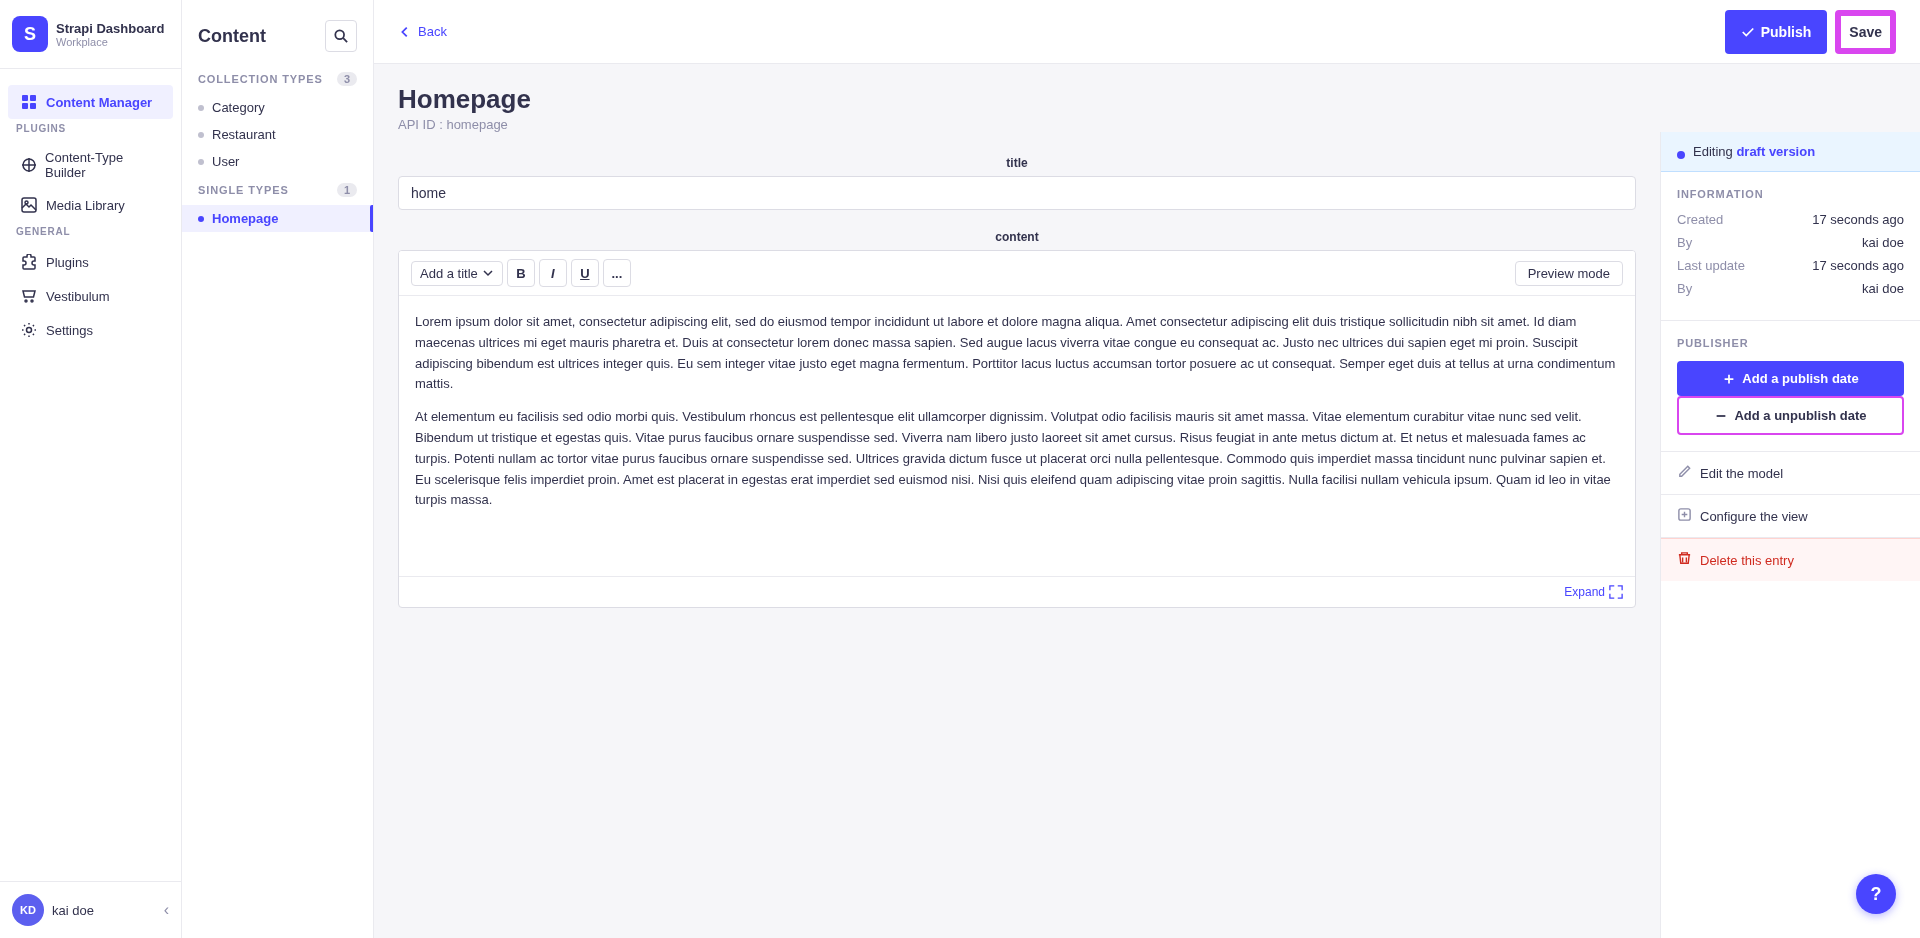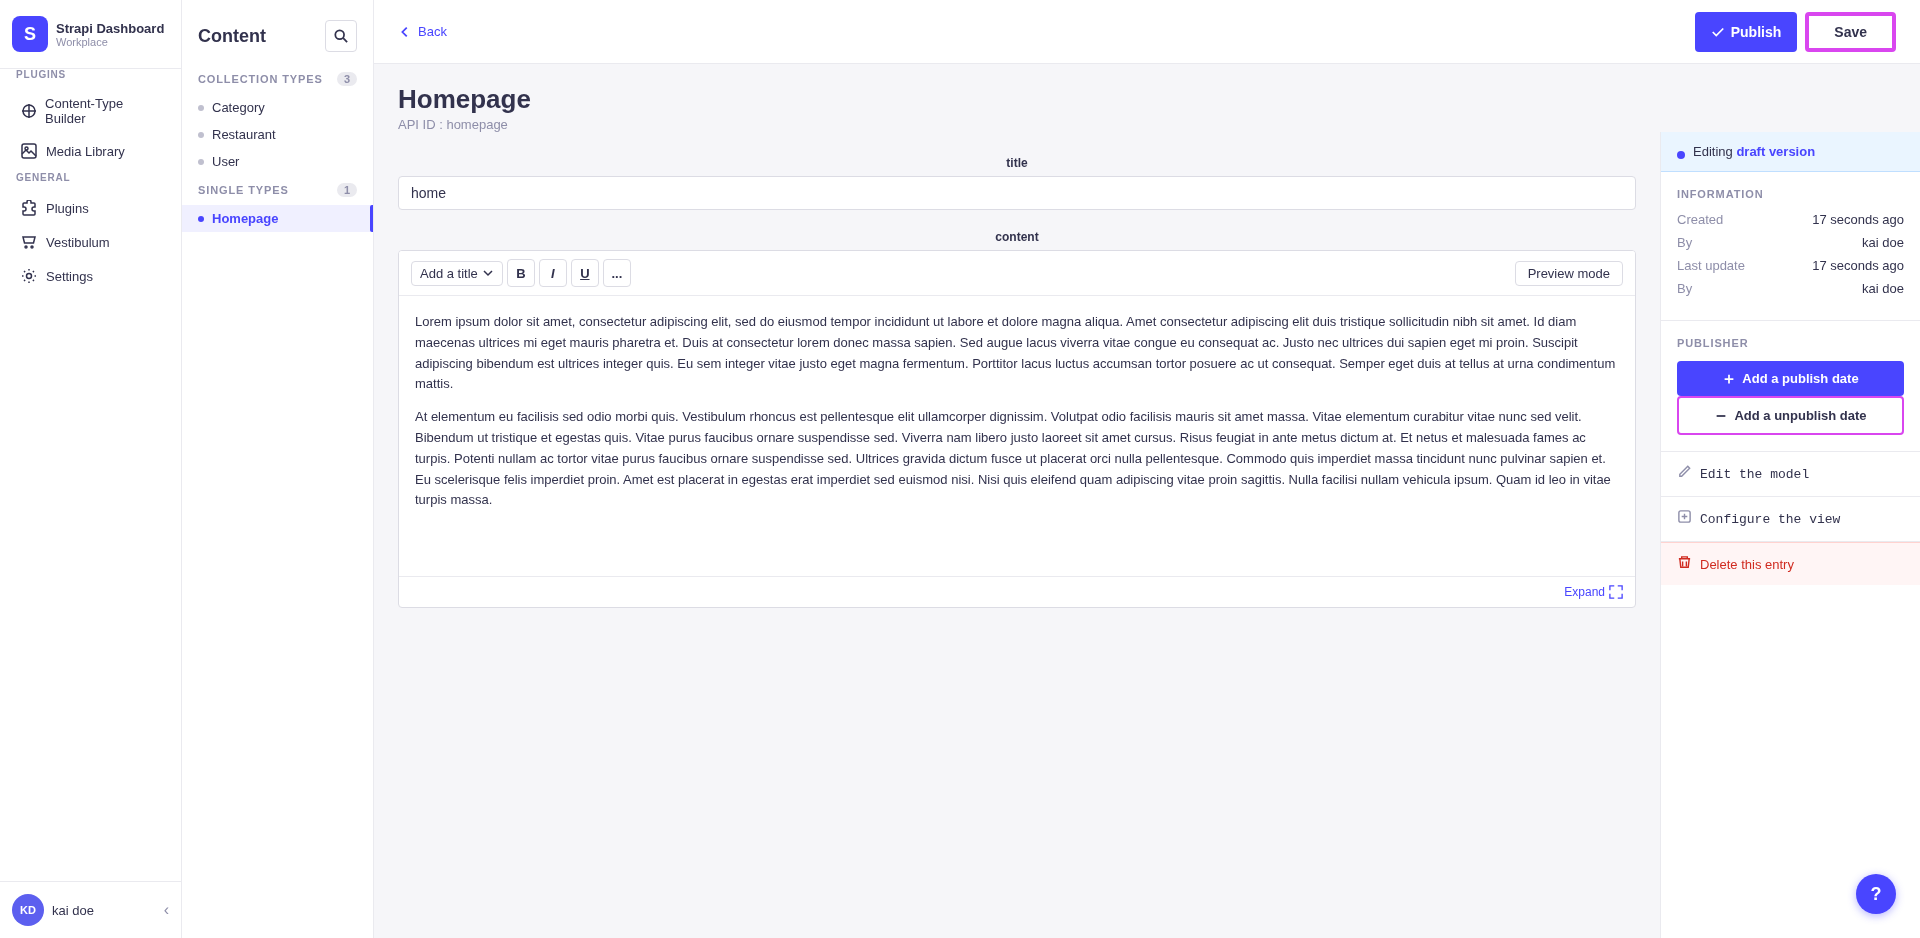--- a/index.html
+++ b/index.html
@@ -194,24 +194,24 @@
       padding: 8px 16px;
       background: #4945ff;
       color: white;
       border: none;
       border-radius: 4px;
       font-size: 14px;
       font-weight: 600;
       cursor: pointer;
     }
     .btn-save {
-      padding: 8px 25px;
-      background: white;
-      color: #32324d;
-      border: 4px solid #d946ef;
+      padding: 8px 8px;
+      background: white;
+      color: #32324d;
+      border: 6px solid #d946ef;
       border-radius: 4px;
       font-size: 14px;
       font-weight: 600;
       cursor: pointer;
     }
 
     .content-main {
       flex: 1;
       display: flex;
       gap: 0;
@@ -413,21 +413,20 @@
 
     .action-link {
       display: flex;
       align-items: center;
       gap: 8px;
       padding: 12px 16px;
       cursor: pointer;
       font-size: 13px;
       color: #32324d;
       border-bottom: 1px solid #eaeaef;
-      font-family: Liberation Mono, monospace;
     }
     .action-link-icon { color: #8e8ea9; font-size: 15px; }
 
     .delete-link {
       display: flex;
       align-items: center;
       gap: 8px;
       padding: 12px 16px;
       cursor: pointer;
       font-size: 13px;
@@ -461,20 +460,33 @@
 
 <div class="sidebar">
   <div class="sidebar-logo">
     <div class="logo-box">S</div>
     <div class="logo-text">
       <span class="logo-title">Strapi Dashboard</span>
       <span class="logo-sub">Workplace</span>
     </div>
   </div>
 
+  <div class="sidebar-section">
+    <div class="sidebar-item active">
+      <span class="sidebar-item-icon">
+        <svg width="16" height="16" viewBox="0 0 16 16" fill="currentColor">
+            <rect x="1" y="1" width="6" height="6" rx="1"></rect>
+            <rect x="9" y="1" width="6" height="6" rx="1"></rect>
+            <rect x="1" y="9" width="6" height="6" rx="1"></rect>
+            <rect x="9" y="9" width="6" height="6" rx="1"></rect>
+          </svg>
+      </span>
+      <span>Content Manager</span>
+    </div>
+  </div>
 
   <div style="padding: 0 8px 4px;">
     <div class="sidebar-section-label">PLUGINS</div>
     <div class="sidebar-item">
       <span class="sidebar-item-icon">
         <svg width="16" height="16" viewBox="0 0 16 16" fill="none" stroke="currentColor" stroke-width="1.5">
             <path d="M8 1v14M1 8h14"></path>
             <circle cx="8" cy="8" r="6"></circle>
           </svg>
       </span>

